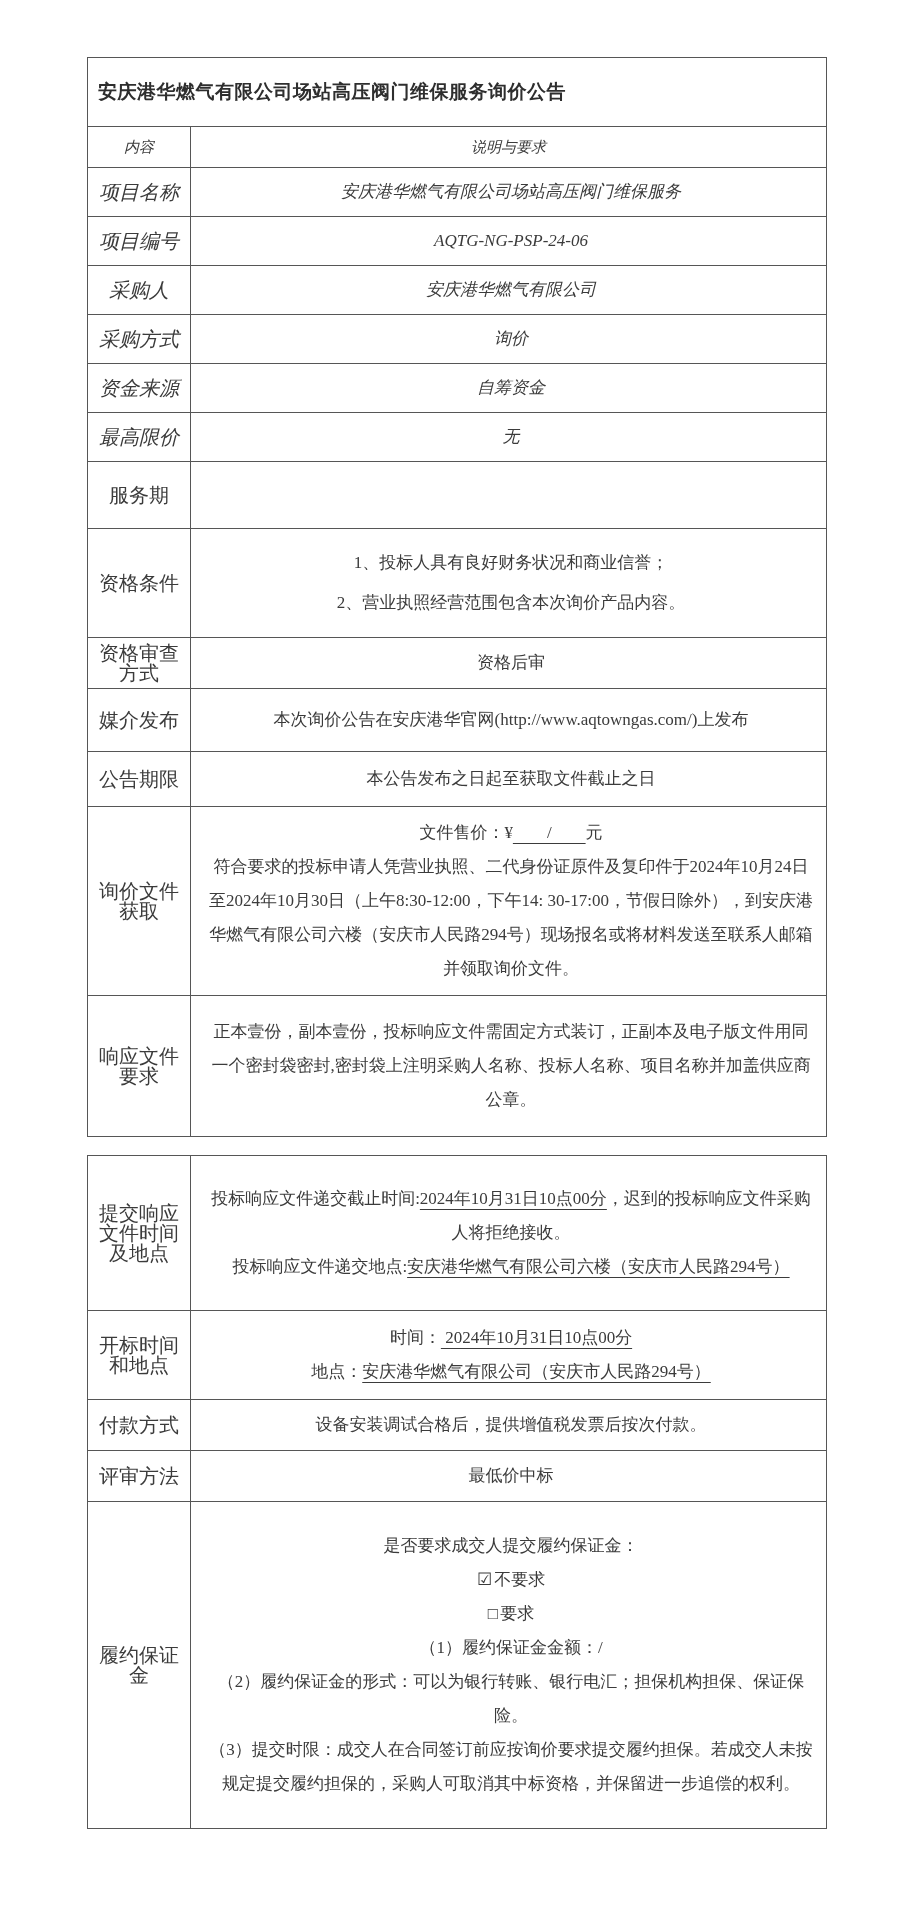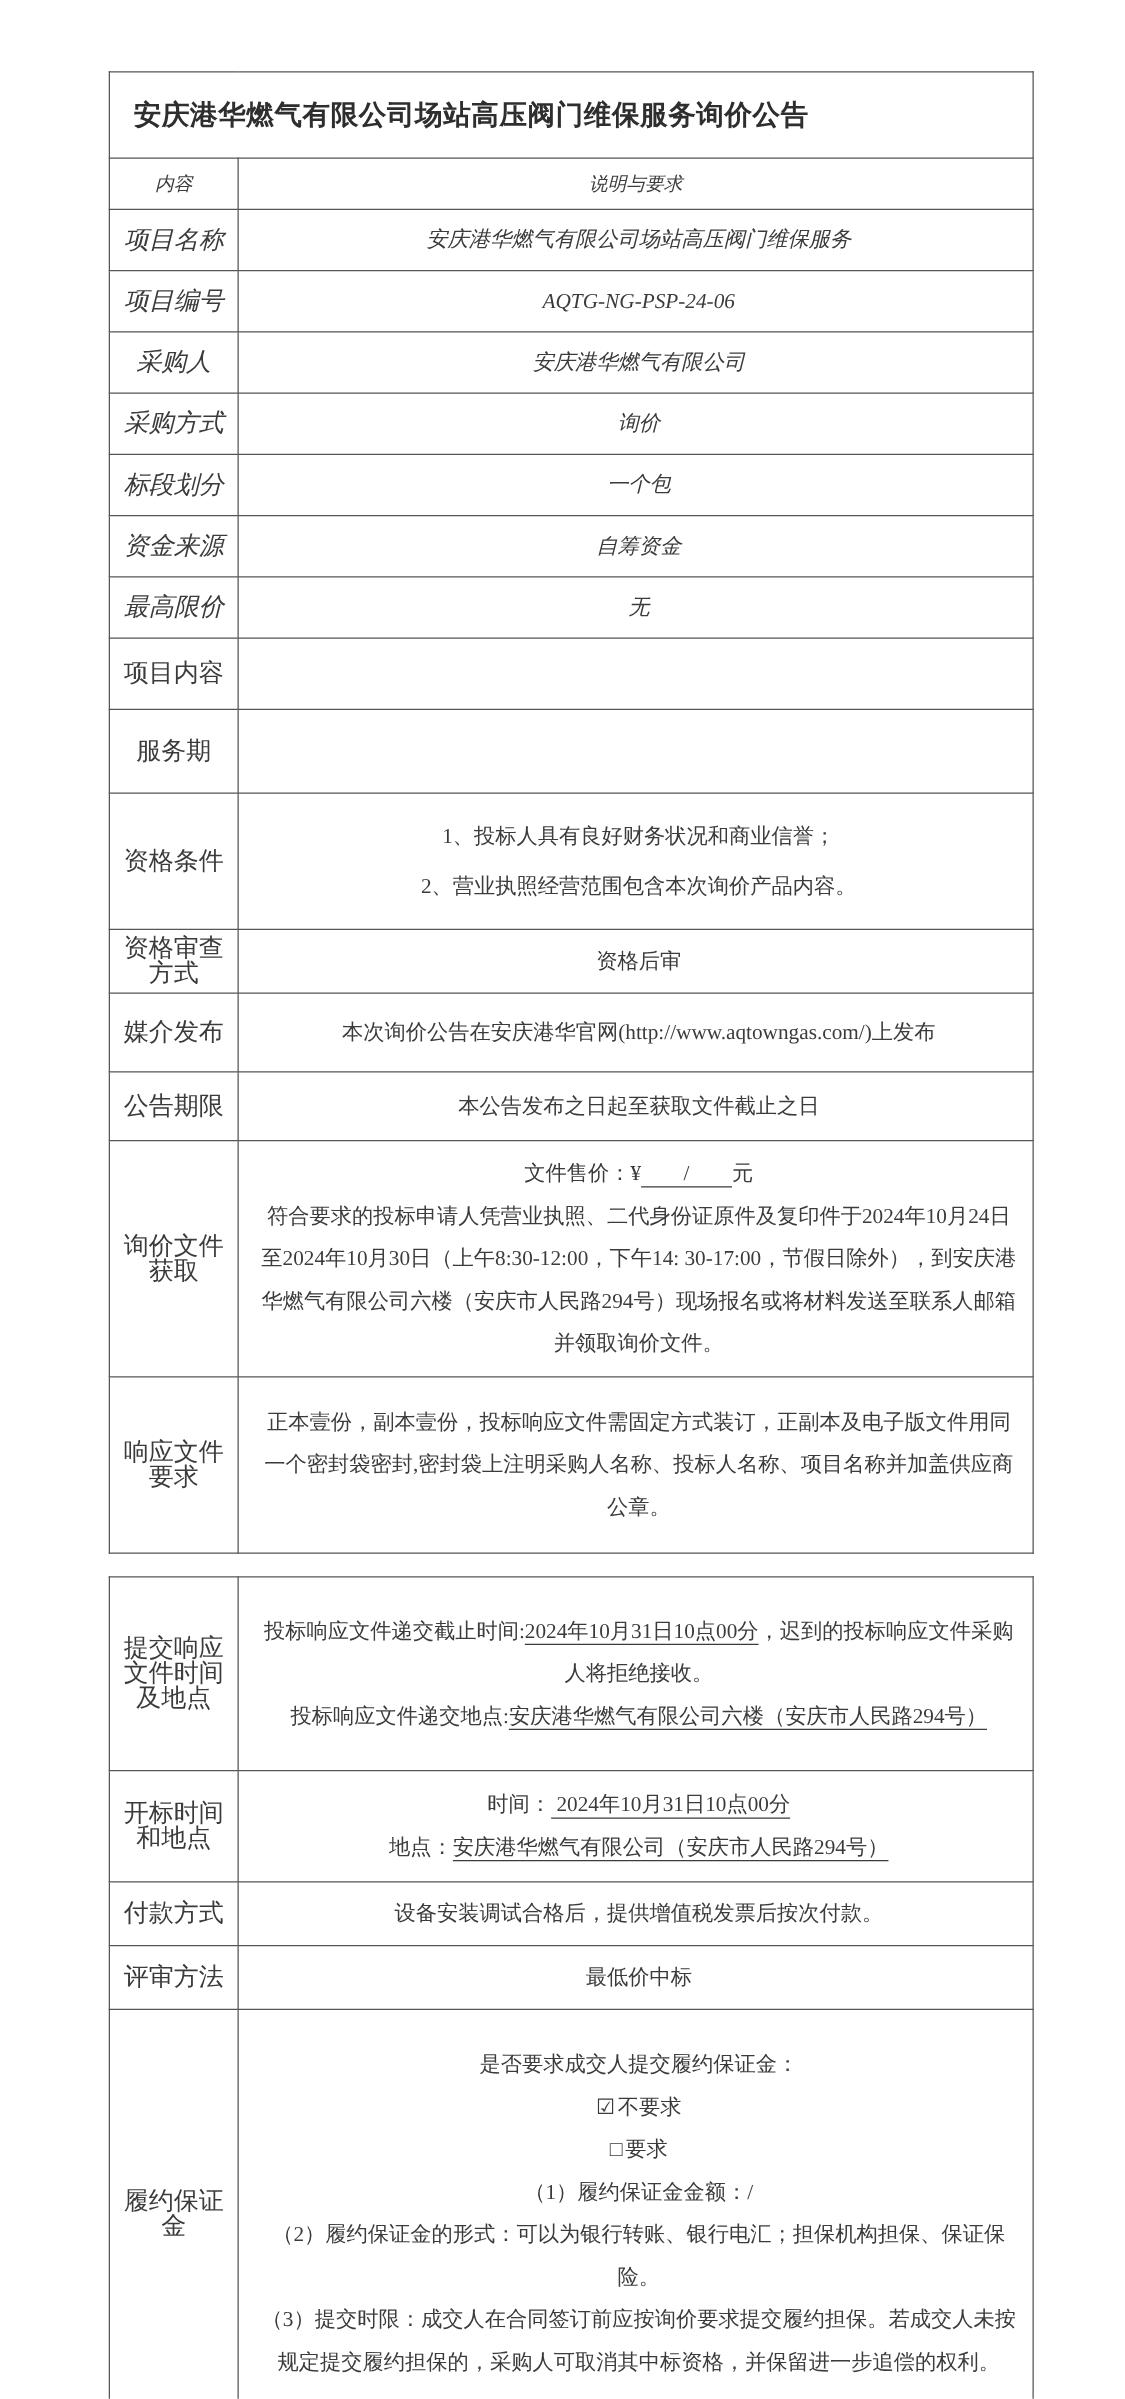--- a/index.html
+++ b/index.html
@@ -9,21 +9,21 @@
     color:#3b3b3b;
     position:relative;
   }
   .doc{position:absolute;left:87px;top:57px;width:739px;}
   table{border-collapse:collapse;width:739px;table-layout:fixed;}
   td{border:1px solid #565656;vertical-align:middle;overflow:hidden;}
   col.c-label{width:103px;}
   col.c-value{width:636px;}
 
   .title-cell{
-    height:60px;text-align:center;font-weight:bold;font-size:22px;color:#2e2e2e;
+    height:60px;text-align:left;font-weight:bold;font-size:19px;color:#2e2e2e;
     padding:4px 170px 4px 10px;letter-spacing:0.5px;
   }
   .hdr-cell{height:36px;text-align:center;font-size:15px;padding:2px;}
   .lbl{
     text-align:center;font-size:20px;line-height:20px;padding:4px 2px;color:#3b3b3b;
   }
   .val{
     font-size:17px;padding:6px 10px 6px 15px;text-align:center;color:#3b3b3b;
   }
   .val.single{line-height:22px;}
@@ -78,34 +78,26 @@
     </tr>
     <tr class="h36">
       <td class="lbl">采购人</td>
       <td class="val single">安庆港华燃气有限公司</td>
     </tr>
     <tr class="h36">
       <td class="lbl">采购方式</td>
       <td class="val single">询价</td>
     </tr>
     <tr class="h36">
-      <td class="lbl">标段划分</td>
-      <td class="val single">一个包</td>
-    </tr>
-    <tr class="h36">
       <td class="lbl">资金来源</td>
       <td class="val single">自筹资金</td>
     </tr>
     <tr class="h36">
       <td class="lbl">最高限价</td>
       <td class="val single">无</td>
-    </tr>
-    <tr class="h44">
-      <td class="lbl">项目内容</td>
-      <td class="val single"></td>
     </tr>
     <tr class="h54">
       <td class="lbl">服务期</td>
       <td class="val single"></td>
     </tr>
 
     <tr class="h96">
       <td class="lbl">资格条件</td>
       <td class="val qual">
         <p>1、投标人具有良好财务状况和商业信誉；</p>

